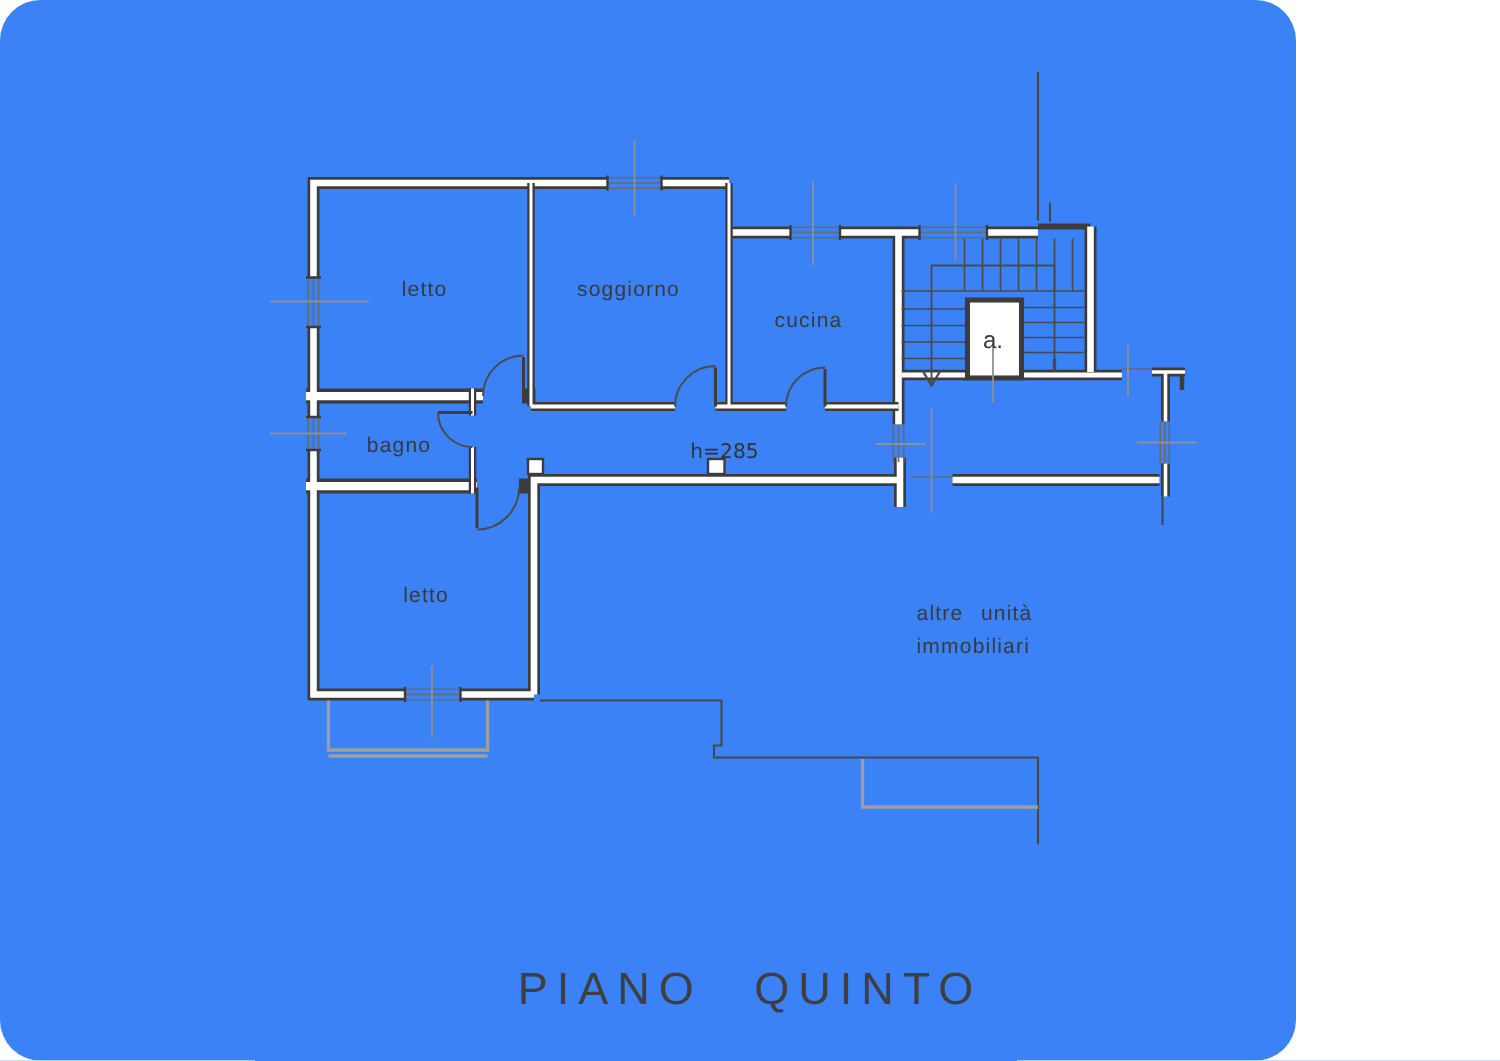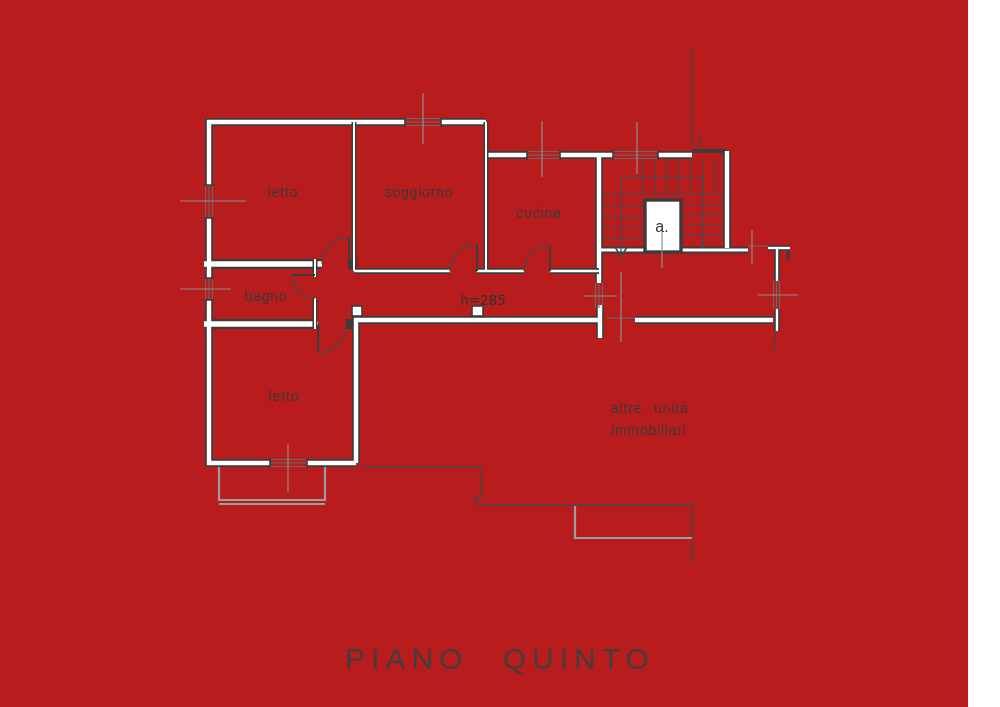--- a/index.html
+++ b/index.html
@@ -1,17 +1,17 @@
 <!DOCTYPE html>
 <html><head>
 <meta charset="utf-8">
 <style>
   html,body{margin:0;padding:0;background:#ffffff;}
-  .canvas{position:relative;width:968px;height:707px;background:#b91c1c;overflow:hidden;
-          font-family:"Liberation Sans", sans-serif;}
+  .canvas{position:relative;width:864px;height:707px;background:#3b82f6;overflow:hidden;
+          font-family:"Liberation Sans", sans-serif;border-radius:27px;}
   svg{position:absolute;left:0;top:0;}
   .room-label{font-family:"Liberation Sans", sans-serif;font-size:14px;fill:#3a3a3a;letter-spacing:.8px;}
   .note-label{font-family:"Liberation Sans", sans-serif;font-size:14px;fill:#3a3a3a;letter-spacing:.8px;word-spacing:7px;}
   .height-label{font-family:"DejaVu Sans", sans-serif;font-size:13.5px;fill:#333;}
   .lift-label{font-family:"Liberation Sans", sans-serif;font-size:16px;fill:#3a3a3a;}
   .title-label{font-family:"Liberation Sans", sans-serif;font-size:30px;fill:#3f3f3f;
                letter-spacing:6px;word-spacing:20px;}
 </style>
 </head>
 <body>

